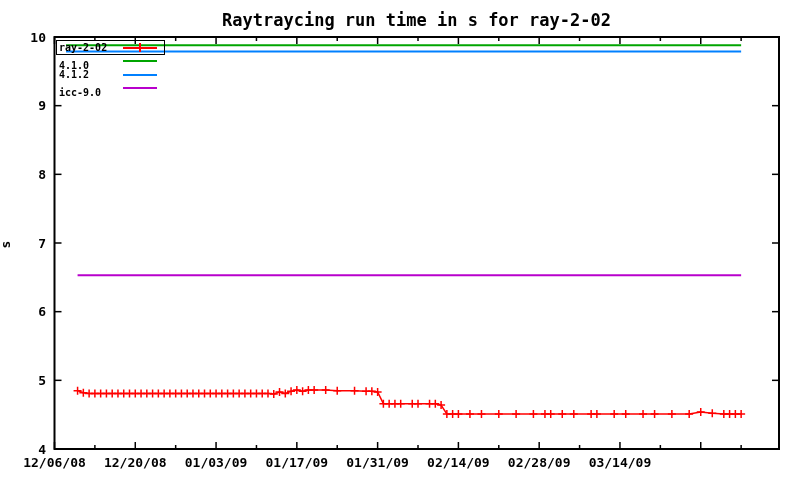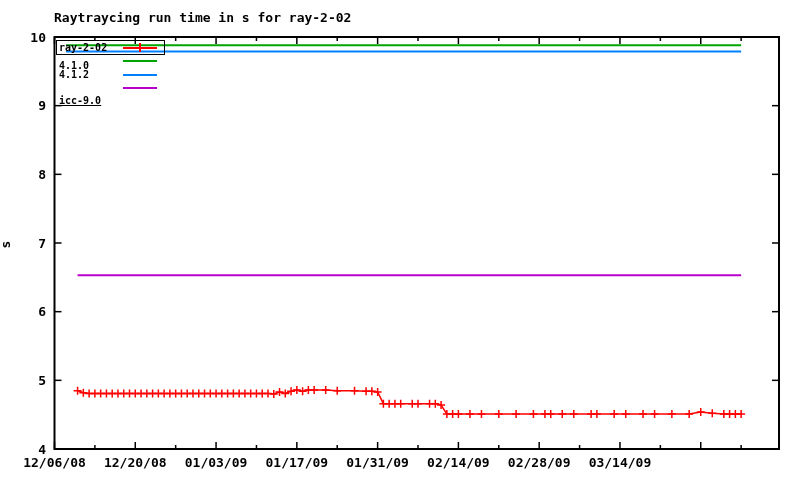--- a/index.html
+++ b/index.html
@@ -1,19 +1,19 @@
 <!DOCTYPE html>
 <html><head>
 <meta charset="utf-8">
 <style>
   html,body{margin:0;padding:0;background:#fff;}
   #stage{position:relative;width:800px;height:480px;background:#ffffff;overflow:hidden;
          font-family:"DejaVu Sans Mono",monospace;font-weight:bold;color:#000;}
-  .chart-title{position:absolute;left:54px;top:10px;width:725px;text-align:left;
-               font-size:13px;letter-spacing:0px;}
+  .chart-title{position:absolute;left:54px;top:10px;width:725px;text-align:center;
+               font-size:17px;letter-spacing:0px;}
   .ylabel{position:absolute;left:2px;top:237px;font-size:13px;transform:rotate(-90deg);}
   svg text.tick{font-family:"DejaVu Sans Mono",monospace;font-weight:bold;font-size:13px;fill:#000;}
   #plot{position:absolute;left:0;top:0;}
   #legend-box{position:absolute;left:56px;top:40px;width:107px;height:13px;border:1px solid #000;}
   .legend-row{position:absolute;height:13px;font-size:10px;line-height:13px;}
   .legend-sample{position:absolute;width:34px;height:2px;}
   .plus-marker{position:absolute;width:9px;height:9px;}
   .plus-marker .ph{position:absolute;left:0;top:3.5px;width:9px;height:2px;}
   .plus-marker .pv{position:absolute;left:3.5px;top:0;width:2px;height:9px;}
 </style>
@@ -183,16 +183,16 @@
       <div class="legend-row" style="left: 59px; top: 41px;"><span>ray-2-02</span></div>
       <div class="legend-sample" style="left: 123px; top: 46.5px; background: rgb(255, 0, 0);"></div>
       <div class="plus-marker" style="left: 135.5px; top: 43px;">
         <div class="ph" style="background: rgb(255, 0, 0);"></div>
         <div class="pv" style="background: rgb(255, 0, 0);"></div>
       </div>
       <div class="legend-row" style="left: 59px; top: 59px;"><span>4.1.0</span></div>
       <div class="legend-sample" style="left: 123px; top: 60px; background: rgb(0, 165, 0);"></div>
       <div class="legend-row" style="left: 59px; top: 68px; text-align: center;"><span>4.1.2</span></div>
       <div class="legend-sample" style="left: 123px; top: 73.5px; background: rgb(0, 128, 255);"></div>
-      <div class="legend-row" style="left: 59px; top: 94px; text-decoration: underline;"><span>icc-9.0</span></div>
+      <div class="legend-row" style="left: 59px; top: 86px;"><span>icc-9.0</span></div>
       <div class="legend-sample" style="left: 123px; top: 87px; background: rgb(184, 0, 204);"></div>
     </div>
 </div>
 
 </body></html>

